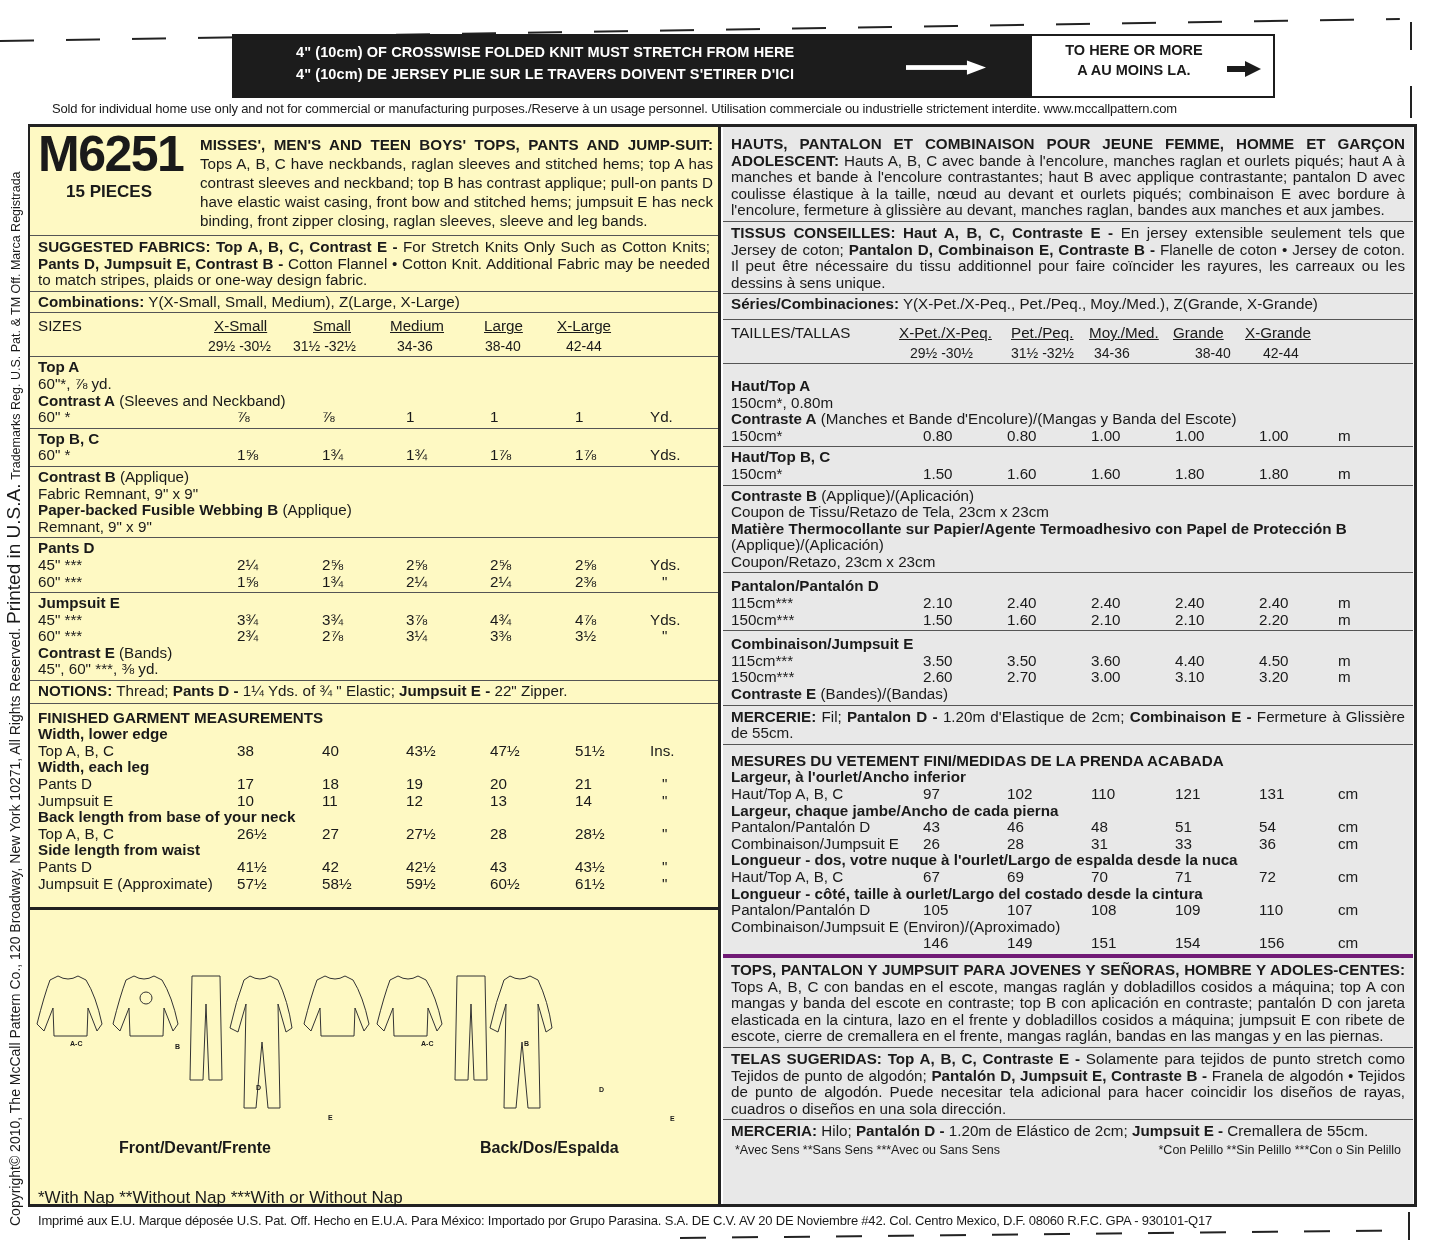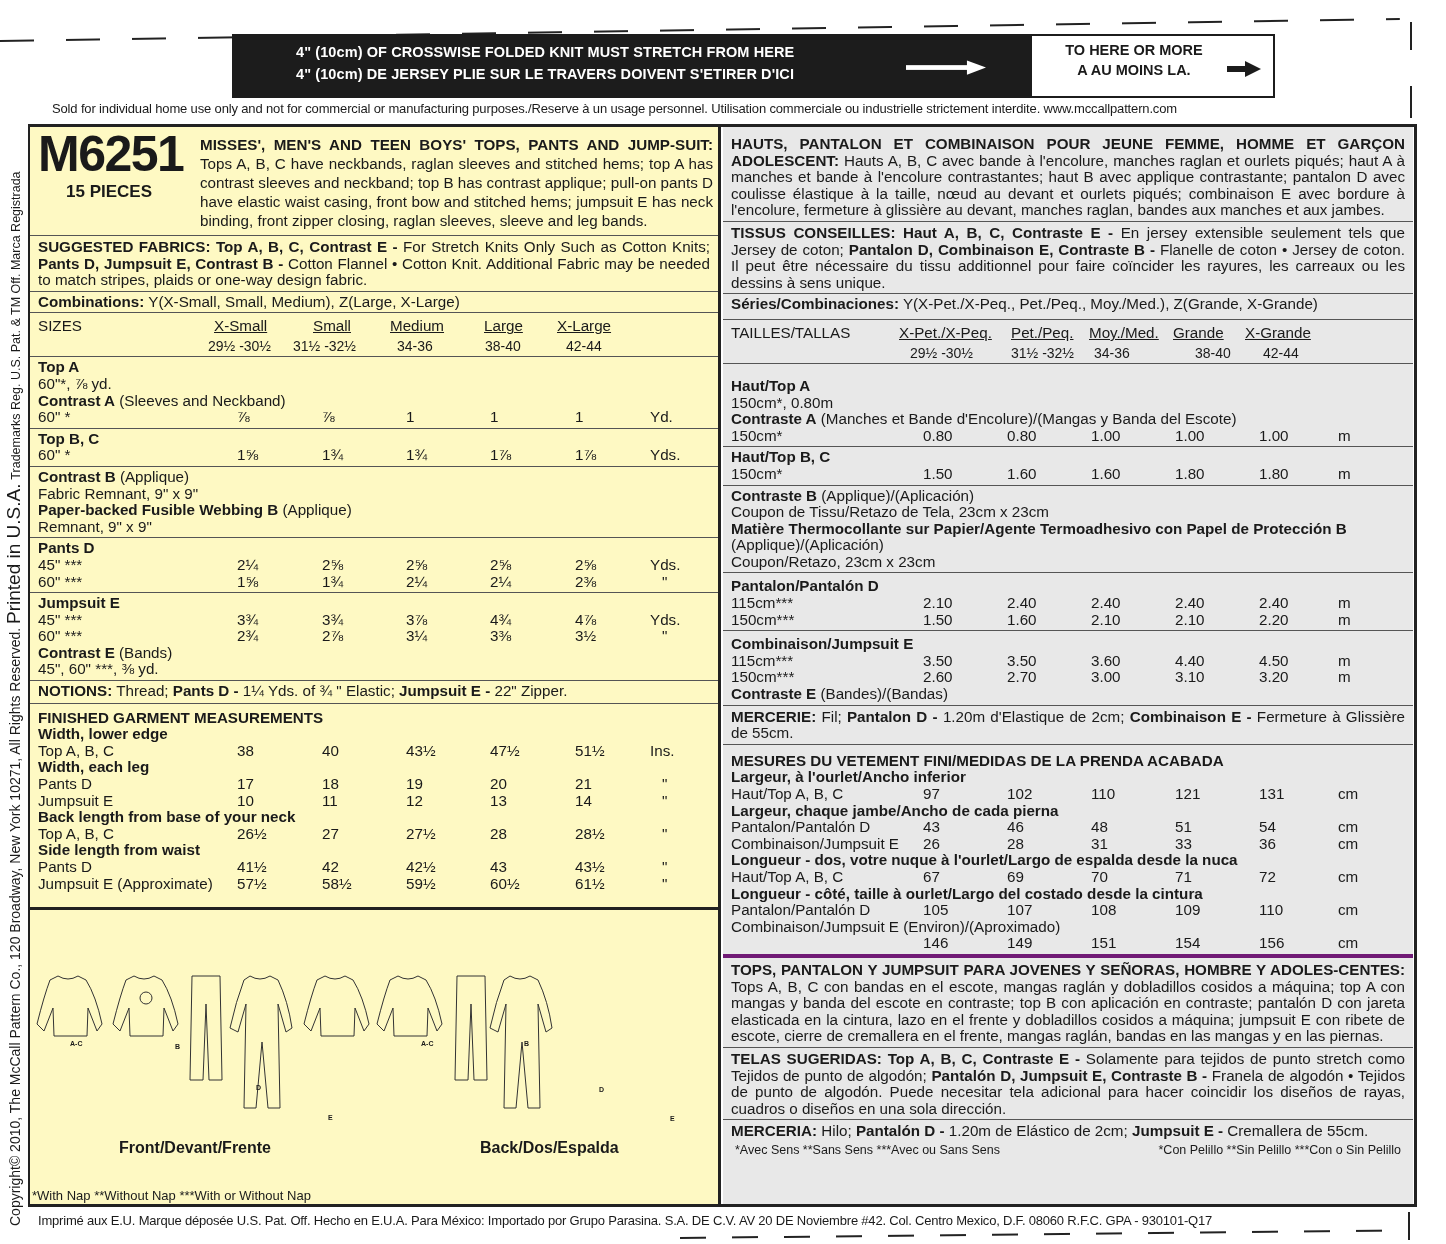--- a/index.html
+++ b/index.html
@@ -50,21 +50,21 @@
   .r-c1 { left: 200px; } .r-c2 { left: 284px; } .r-c3 { left: 368px; } .r-c4 { left: 452px; } .r-c5 { left: 536px; } .r-u { left: 615px; }
 
   .size-head { position: relative; height: 44px; border-bottom: 1.5px solid #555; font-size: 15.2px; }
   .size-head .h { position: absolute; top: 4px; text-decoration: underline; }
   .size-head .r2 { position: absolute; top: 25px; font-size: 14px; }
 
   .drawings { position: absolute; left: 0; top: 780px; width: 691px; height: 297px; border-top: 3px solid #222; }
   .draw-svg { position: absolute; left: 0; top: 0; }
   .fig-lbl { position: absolute; font-size: 7px; font-weight: bold; }
   .view-lbl { position: absolute; font-size: 16px; font-weight: bold; }
-  .nap-note { position: absolute; left: 2px; top: 278px; font-size: 13px; }
+  .nap-note { position: absolute; left: 8px; top: 278px; font-size: 17px; }
 
   .thick-top { border-top: 4px solid #701a75; }
   .foot-notes { position: relative; height: 17px; font-size: 12.5px; }
   .bottom-line { position: absolute; left: 38px; top: 1213px; font-size: 13px; white-space: nowrap; letter-spacing: -0.2px; }
 </style>
 </head>
 <body>
 
 <div class="dash-top"></div>
 <div class="dash-bottom"></div>

